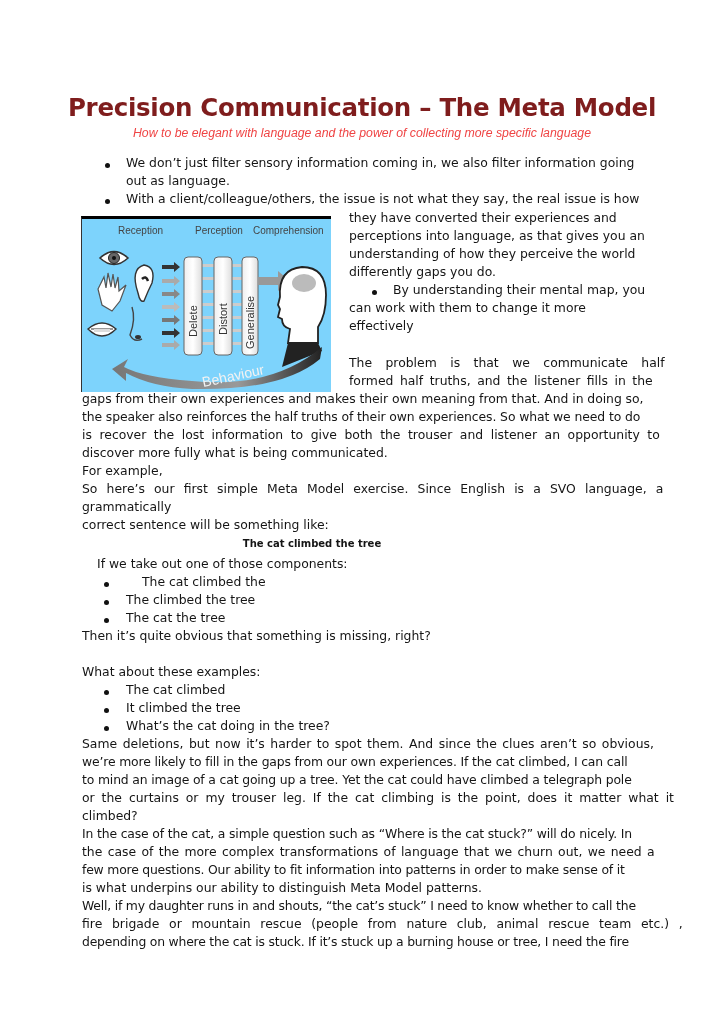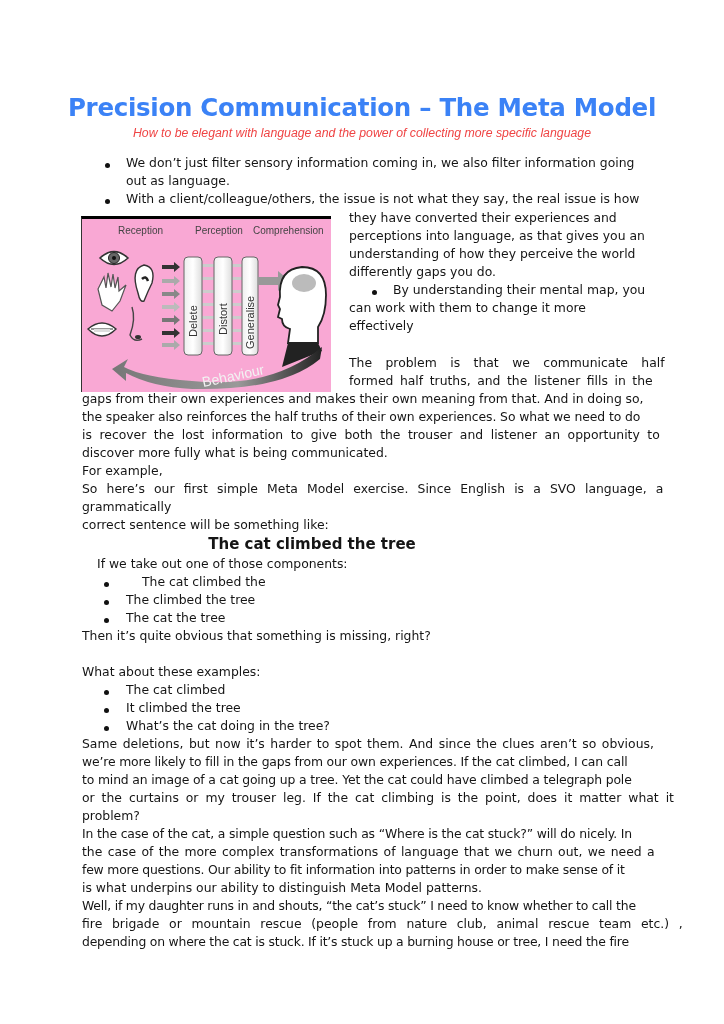--- a/index.html
+++ b/index.html
@@ -1,26 +1,26 @@
 <!DOCTYPE html>
 <html><head>
   <meta charset="utf-8">
   <style>
     html, body { margin: 0; padding: 0; background: #ffffff; }
     body { width: 724px; height: 1024px; position: relative; overflow: hidden; color: #111; }
     .page { position: absolute; left: 0; top: 0; width: 724px; height: 1024px; }
     .title { position: absolute; left: 0; width: 724px; top: 93px; text-align: center;
-      font-family: "DejaVu Sans", sans-serif; font-weight: bold; font-size: 24.5px; letter-spacing: -0.3px; color: #3b82f6; }
+      font-family: "DejaVu Sans", sans-serif; font-weight: bold; font-size: 24.5px; letter-spacing: -0.3px; color: #7f1d1d; }
     .subtitle { position: absolute; left: 0; width: 724px; top: 126px; text-align: center;
       font-family: "Liberation Sans", sans-serif; font-style: italic; font-size: 12.3px; color: #ef4444; }
     .body-text { font-family: "DejaVu Sans", sans-serif; font-size: 12.4px; line-height: 18.2px; color: #151515; }
     .line { position: absolute; white-space: nowrap; }
     .bullet { position: absolute; width: 5px; height: 5px; border-radius: 50%; background: #111; }
-    .figure { position: absolute; left: 81px; top: 216px; width: 249px; height: 173px; border-top: 3px solid #000; border-left: 1px solid #333; background: #f9a8d4; }
-    .center-bold { position: absolute; left: 0; width: 624px; text-align: center; font-weight: bold; font-size: 15px; }
+    .figure { position: absolute; left: 81px; top: 216px; width: 249px; height: 173px; border-top: 3px solid #000; border-left: 1px solid #333; background: #7dd3fc; }
+    .center-bold { position: absolute; left: 0; width: 624px; text-align: center; font-weight: bold; font-size: 10px; }
     .logo { position: absolute; left: 556px; top: 972px; width: 120px; height: 34px; }
   </style>
 </head>
 <body>
 
 <div class="page">
 
   <div class="title">Precision Communication – The Meta Model</div>
   <div class="subtitle">How to be elegant with language and the power of collecting more specific language</div>
 
@@ -71,21 +71,21 @@
     <div class="line" style="left:126px; top:681px;">The cat climbed</div>
     <div class="bullet" style="left:104px; top:708px;"></div>
     <div class="line" style="left:126px; top:699px;">It climbed the tree</div>
     <div class="bullet" style="left:104px; top:726px;"></div>
     <div class="line" style="left:126px; top:717px;">What’s the cat doing in the tree?</div>
 
     <div class="line" style="left:82px; top:735px; word-spacing:1.6px;">Same deletions, but now it’s harder to spot them. And since the clues aren’t so obvious,</div>
     <div class="line" style="left:82px; top:753px; letter-spacing:-0.15px;">we’re more likely to fill in the gaps from our own experiences. If the cat climbed, I can call</div>
     <div class="line" style="left:82px; top:771px; letter-spacing:-0.15px;">to mind an image of a cat going up a tree. Yet the cat could have climbed a telegraph pole</div>
     <div class="line" style="left:82px; top:789px; word-spacing:3px;">or the curtains or my trouser leg. If the cat climbing is the point, does it matter what it</div>
-    <div class="line" style="left:82px; top:807px;">problem?</div>
+    <div class="line" style="left:82px; top:807px;">climbed?</div>
 
     <div class="line" style="left:82px; top:825px; letter-spacing:-0.15px;">In the case of the cat, a simple question such as “Where is the cat stuck?” will do nicely. In</div>
     <div class="line" style="left:82px; top:843px; word-spacing:1.4px;">the case of the more complex transformations of language that we churn out, we need a</div>
     <div class="line" style="left:82px; top:861px; letter-spacing:-0.2px;">few more questions. Our ability to fit information into patterns in order to make sense of it</div>
     <div class="line" style="left:82px; top:879px;">is what underpins our ability to distinguish Meta Model patterns.</div>
 
     <div class="line" style="left:82px; top:897px; letter-spacing:-0.2px;">Well, if my daughter runs in and shouts, “the cat’s stuck” I need to know whether to call the</div>
     <div class="line" style="left:82px; top:915px; word-spacing:5.8px;">fire brigade or mountain rescue (people from nature club, animal rescue team etc.) ,</div>
     <div class="line" style="left:82px; top:933px; letter-spacing:-0.2px;">depending on where the cat is stuck. If it’s stuck up a burning house or tree, I need the fire</div>
   </div>

